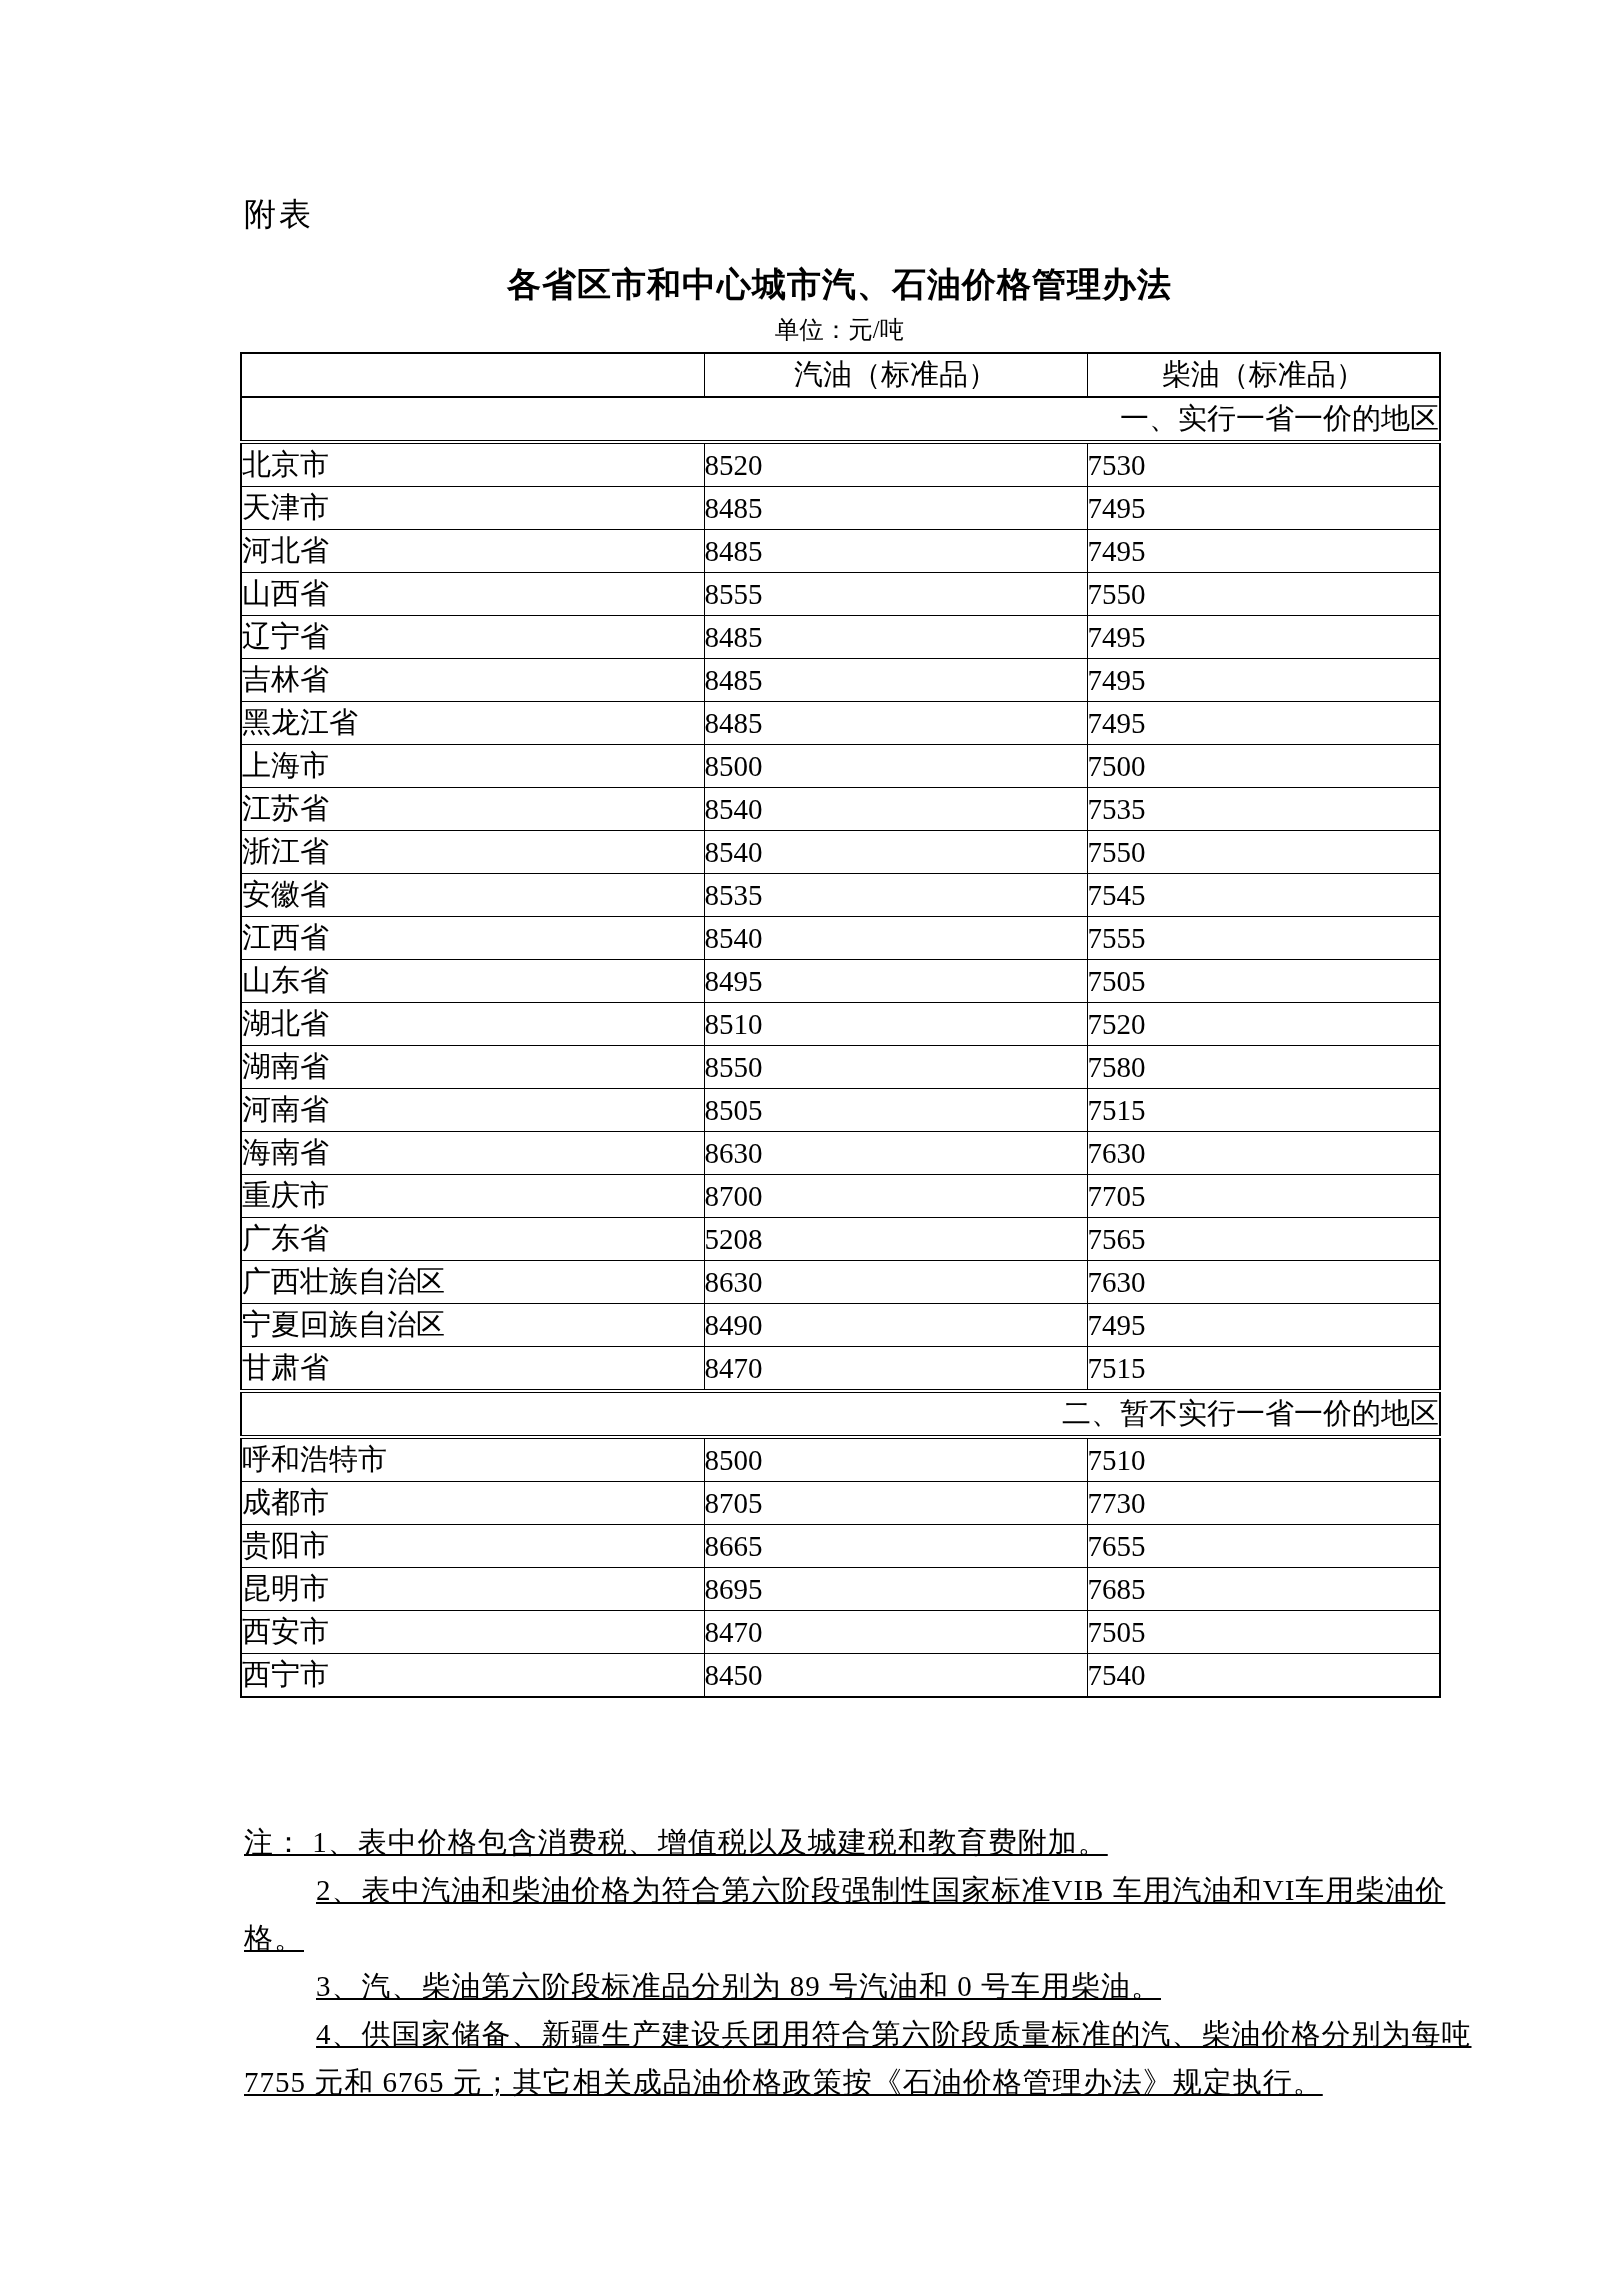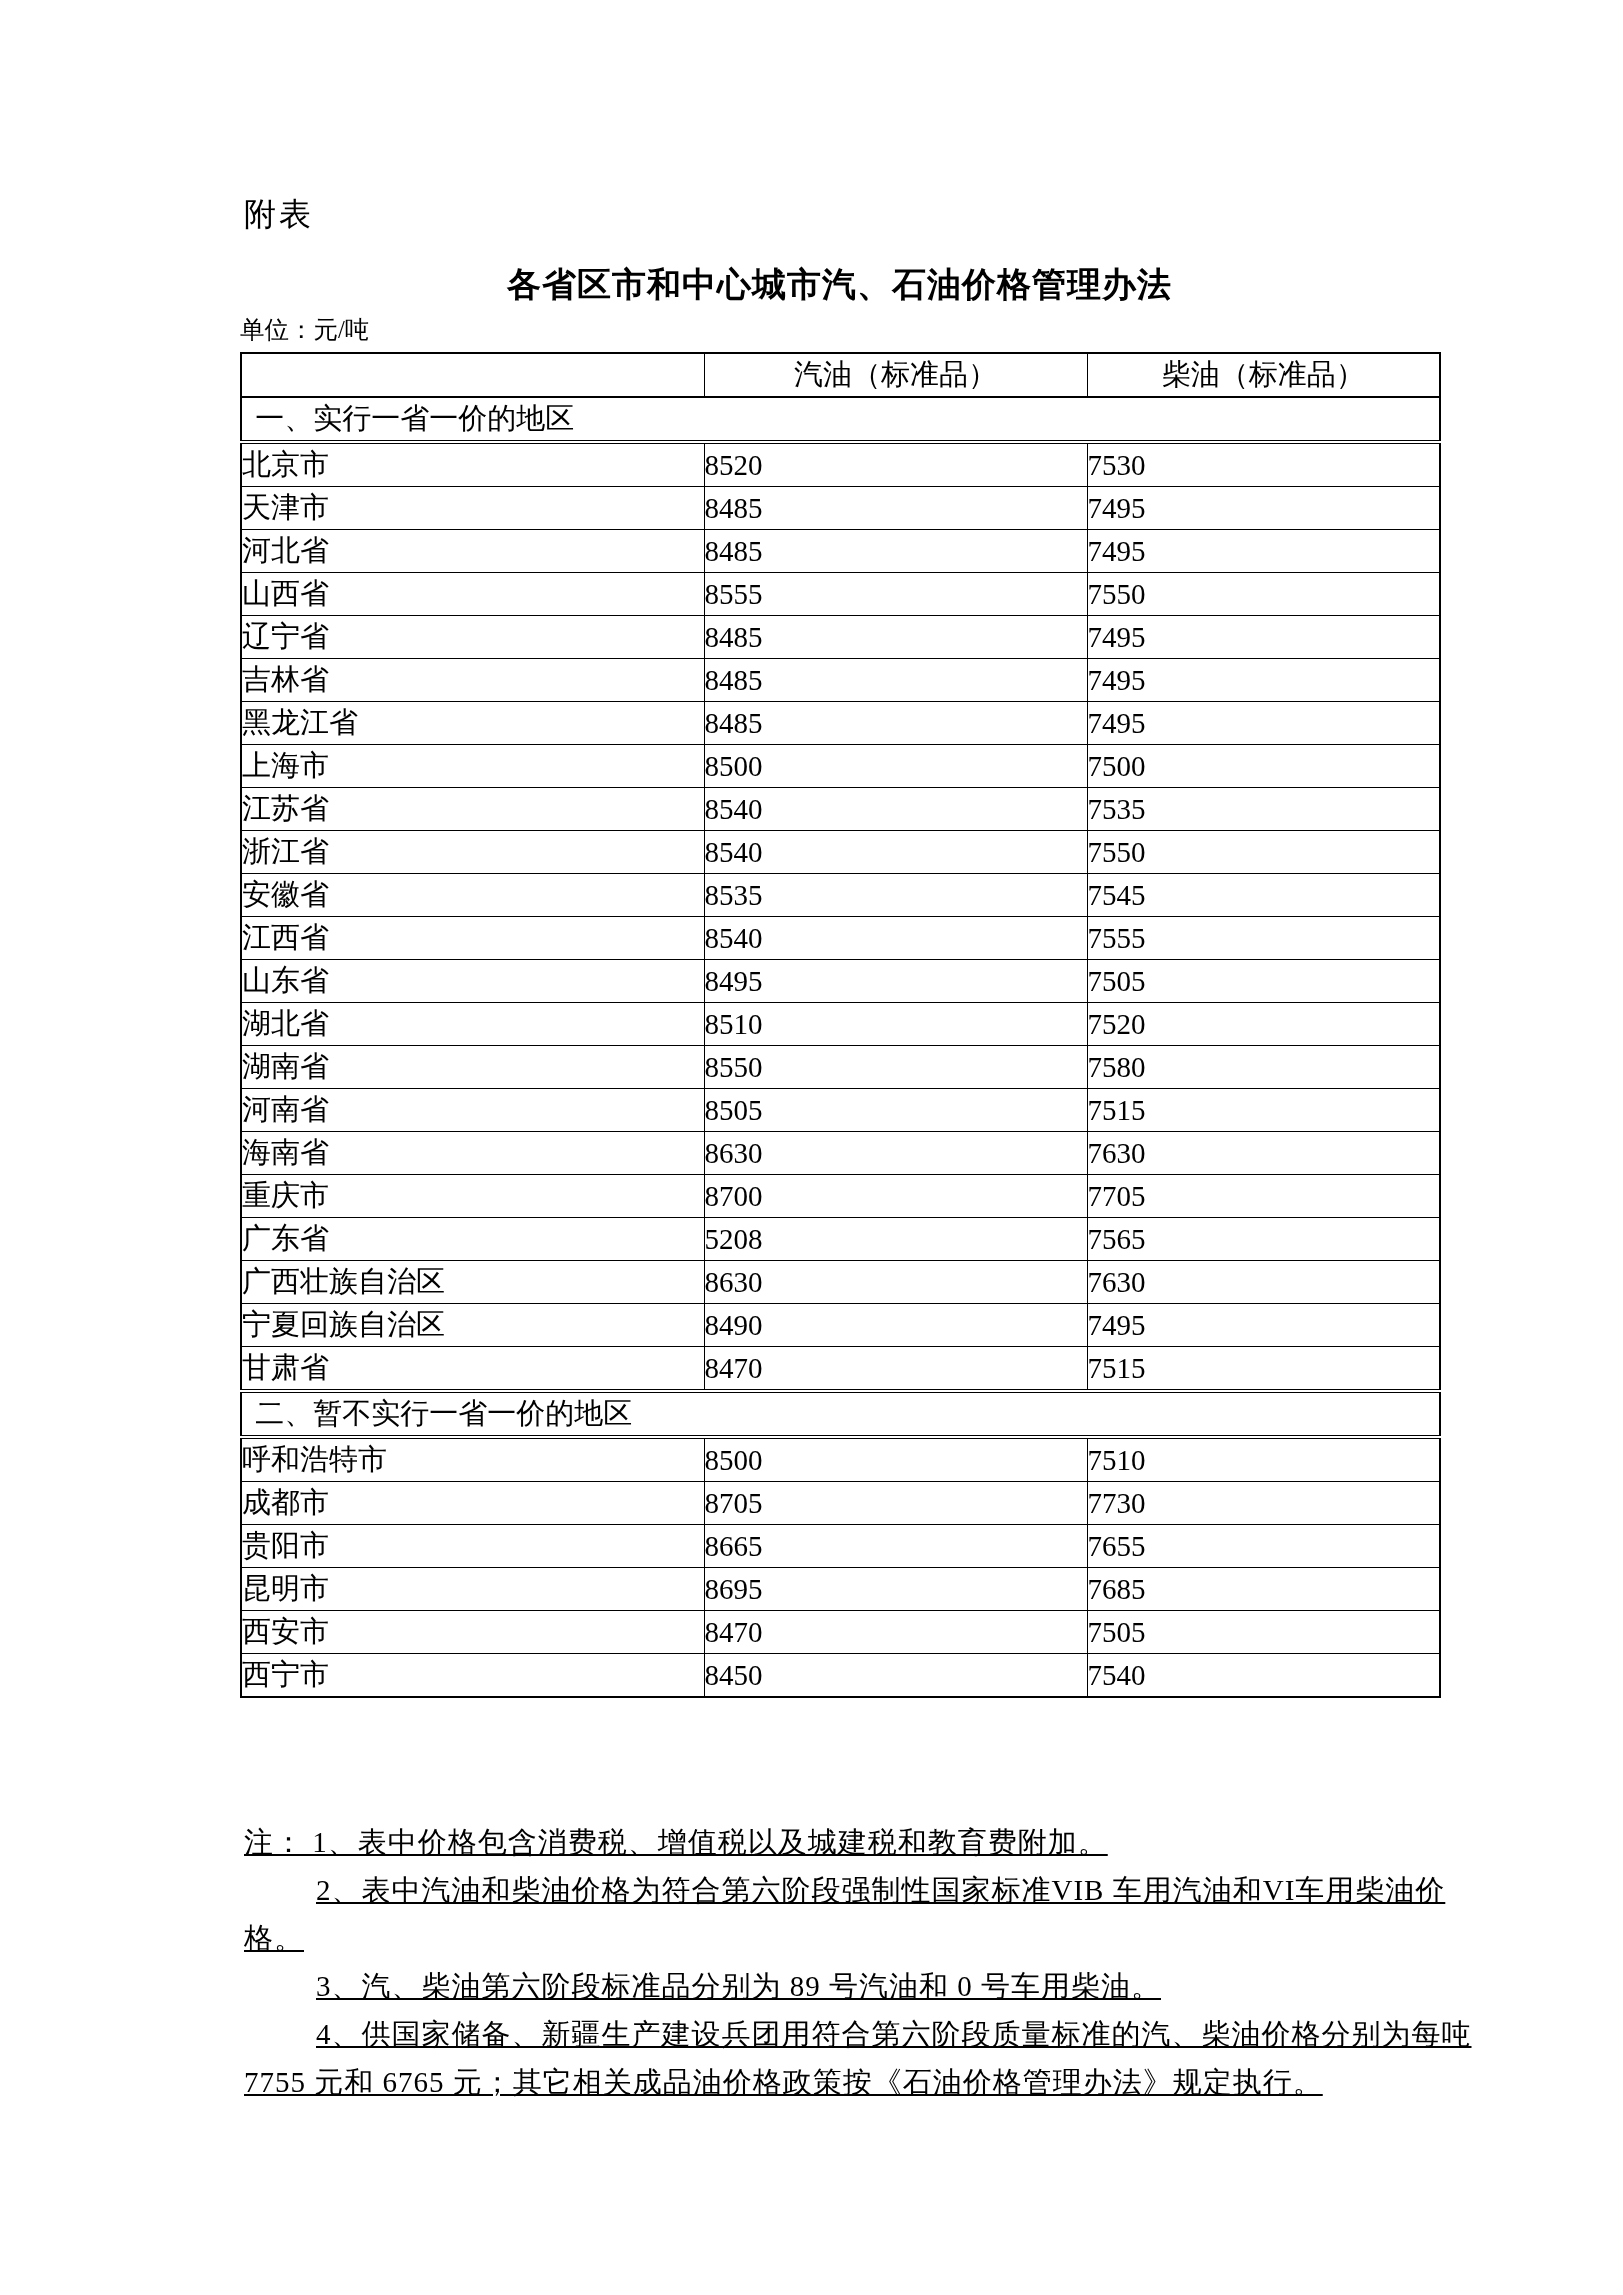--- a/index.html
+++ b/index.html
@@ -36,21 +36,21 @@
     font-family: "Liberation Sans", sans-serif;
     font-weight: bold;
     font-size: 34px;
     letter-spacing: 1px;
   }
   .unit-note {
     position: absolute;
     left: 240px;
     top: 313px;
     width: 1199px;
-    text-align: left;
+    text-align: center;
     font-size: 24.5px;
   }
   table.price-table {
     position: absolute;
     left: 240px;
     top: 352px;
     width: 1199px;
     border-collapse: collapse;
     table-layout: fixed;
     font-size: 29px;
@@ -66,21 +66,21 @@
     vertical-align: middle;
     overflow: hidden;
     white-space: nowrap;
   }
   tr.header-row td {
     border-bottom: 2.6px solid #000;
     text-align: center;
   }
   tr.section-row td {
     border-bottom: 4.6px double #000;
-    text-align: left;
+    text-align: right;
     padding-left: 13.3px;
   }
   tr.section-row.sep-top td {
     border-top: 4.6px double #000;
   }
   td.cell-region {
     text-align: left;
     padding-left: 105px;
   }
   td.cell-gasoline, td.cell-diesel {

